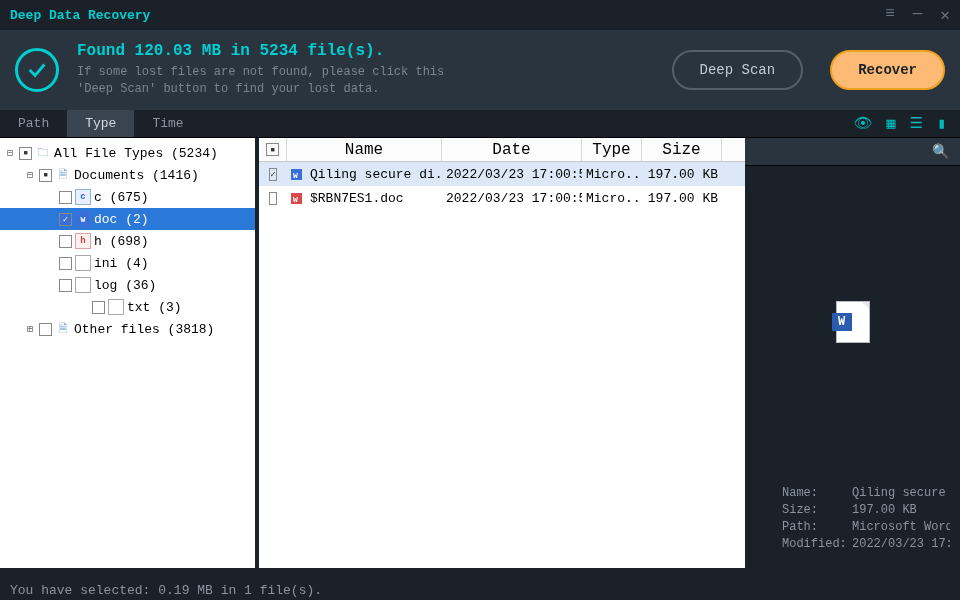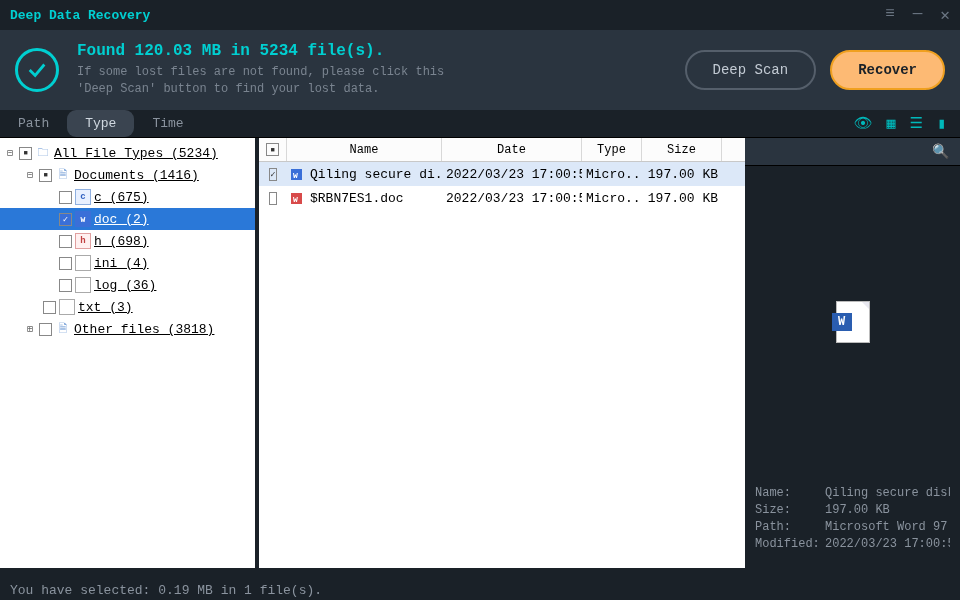--- a/index.html
+++ b/index.html
@@ -9,61 +9,61 @@
 .titlebar-text { color: #00cfd1; font-size: 13px; font-weight: bold; }
 .titlebar-controls { margin-left: auto; display: flex; gap: 18px; }
 .titlebar-controls span { color: #6a7582; font-size: 16px; cursor: pointer; }
 
 .header-panel { height: 80px; background: #2a343f; display: flex; align-items: center; padding: 0 15px; }
 .check-circle { width: 44px; height: 44px; border: 3px solid #00cfd1; border-radius: 50%; display: flex; align-items: center; justify-content: center; margin-right: 18px; }
 .check-circle svg { width: 22px; height: 22px; }
 .header-text { flex: 1; }
 .header-title { color: #00cfd1; font-size: 16px; font-weight: bold; margin-bottom: 4px; }
 .header-sub { color: #7a8490; font-size: 12px; line-height: 1.4; }
-.header-buttons { display: flex; gap: 14px; }
+.header-buttons { display: flex; gap: 27px; }
 .btn { padding: 10px 26px; border-radius: 22px; border: 2px solid #555f6b; color: #c2cad3; font-size: 14px; cursor: pointer; background: transparent; }
 .btn-recover { background: #fdba74; border-color: #f0a020; color: #1a2128; font-weight: bold; }
 
 .tabs-bar { height: 28px; display: flex; align-items: center; background: #1a2128; border-bottom: 1px solid #000; }
-.tab { padding: 4px 18px; height: 100%; display: flex; align-items: center; font-size: 13px; color: #8a939e; cursor: pointer; border-radius: 9px; }
+.tab { padding: 4px 18px; height: 100%; display: flex; align-items: center; font-size: 13px; color: #8a939e; cursor: pointer; }
 .tab.active { background: #3a4450; color: #d0d8e0; }
 .view-tools { margin-left: auto; display: flex; gap: 14px; padding-right: 14px; }
 .view-tools span { color: #00b8ba; font-size: 15px; cursor: pointer; }
 
 .content { display: flex; height: 430px; }
 .tree-panel { width: 255px; background: #fff; color: #000; font-size: 13px; padding-top: 4px; overflow: hidden; }
 .tree-row { display: flex; align-items: center; height: 22px; white-space: nowrap; }
 .tree-expand { width: 12px; text-align: center; cursor: pointer; color: #666; font-size: 10px; }
 .tree-cb { width: 13px; height: 13px; margin: 0 3px; cursor: pointer; border: 1px solid #888; display:inline-flex; align-items:center; justify-content:center; font-size:9px; }
 .tree-cb.checked { background:#3a6fd8; color:#fff; }
 .tree-cb.partial::after { content:'■'; font-size:7px; color:#333; }
 .tree-icon { width: 16px; height: 16px; margin-right: 3px; display:inline-flex; align-items:center; justify-content:center; font-size:11px; }
-.tree-label { cursor: pointer; text-decoration: underline; }
+.tree-label { cursor: pointer; }
 .tree-row.selected { background: #2a78d8; color: #fff; }
 
 .filelist-panel { flex: 1; background: #fff; color: #000; font-size: 13px; border-left: 4px solid #1a2128; display:flex; flex-direction:column;}
 .fl-header { display: flex; height: 24px; border-bottom: 1px solid #c8c8c8; background: #fcfcfc; }
-.fl-col { border-right: 1px solid #d8d8d8; display: flex; align-items: center; justify-content: center; font-size: 12px; }
+.fl-col { border-right: 1px solid #d8d8d8; display: flex; align-items: center; justify-content: center; font-size: 16px; }
 .fl-row { display: flex; height: 24px; align-items: center; }
 .fl-row.sel { background: #dce8f8; }
 .fl-cell { display: flex; align-items: center; padding: 0 4px; overflow: hidden; white-space: nowrap; }
 .fl-cb { width: 13px; height:13px; margin: 0 6px; border:1px solid #888; cursor:pointer; display:inline-flex; align-items:center; justify-content:center; font-size:9px;}
 .fl-cb.checked::after { content:'✓'; color:#333; }
 .doc-icon { width:15px; height:15px; margin-right:4px; display:inline-flex; align-items:center; justify-content:center; }
 
 .right-panel { width: 215px; background: #1a2128; display: flex; flex-direction: column; }
 .search-bar { height: 28px; background: #2a343f; display: flex; align-items: center; padding: 0 10px; border-bottom:1px solid #000;}
 .search-icon { color: #00b8ba; margin-left: auto; font-size: 14px; cursor:pointer;}
 .preview-area { flex: 1; display: flex; align-items: center; justify-content: center; }
 .word-file-icon { width: 34px; height: 42px; background: #fff; border: 1px solid #bbb; position:relative; }
 .word-file-icon::before { content:''; position:absolute; right:0; top:0; border-style:solid; border-width:0 7px 7px 0; border-color:transparent #e8e8f0 transparent transparent;}
 .word-file-icon::after { content:'W'; position:absolute; left:-5px; top:11px; width:20px; height:18px; background:#2a5db0; color:#fff; font-weight:bold; font-size:12px; display:flex; align-items:center; justify-content:center; }
 .details { padding: 8px 10px 14px; font-size: 12px; color: #8a939e; }
 .details-row { display: flex; margin-bottom: 3px; }
-.details-label { width: 70px; }
+.details-label { width: 70px; margin-left: 27px; }
 .details-val { flex:1; white-space:nowrap; overflow:hidden; }
 
 .statusbar { height: 44px; display: flex; align-items: center; padding: 0 10px; font-size: 13px; color: #8a939e; }
 
 .icon-c { background:#e8f0ff; color:#3060c0; border:1px solid #90b0e0; font-size:9px; font-weight:bold;}
 .icon-doc { background:#3a6fd8; color:#fff; font-size:8px; font-weight:bold;}
 .icon-h { background:#fff0f0; color:#c04040; border:1px solid #e0a0a0; font-size:9px; font-weight:bold;}
 .icon-file { border:1px solid #aaa; background:#fff;}
 .icon-folder { color:#6090d0;}
 </style>
@@ -140,21 +140,21 @@
     <div class="tree-row" style="padding-left:56px">
       <span class="tree-cb"></span>
       <span class="tree-icon icon-file"></span>
       <span class="tree-label">ini (4)</span>
     </div>
     <div class="tree-row" style="padding-left:56px">
       <span class="tree-cb"></span>
       <span class="tree-icon icon-file"></span>
       <span class="tree-label">log (36)</span>
     </div>
-    <div class="tree-row" style="padding-left:40px">
+    <div class="tree-row" style="padding-left:89px">
       <span class="tree-cb"></span>
       <span class="tree-icon icon-file"></span>
       <span class="tree-label">txt (3)</span>
     </div>
     <div class="tree-row" style="padding-left:24px">
       <span class="tree-expand">⊞</span>
       <span class="tree-cb"></span>
       <span class="tree-icon icon-folder">🗎</span>
       <span class="tree-label">Other files (3818)</span>
     </div>

